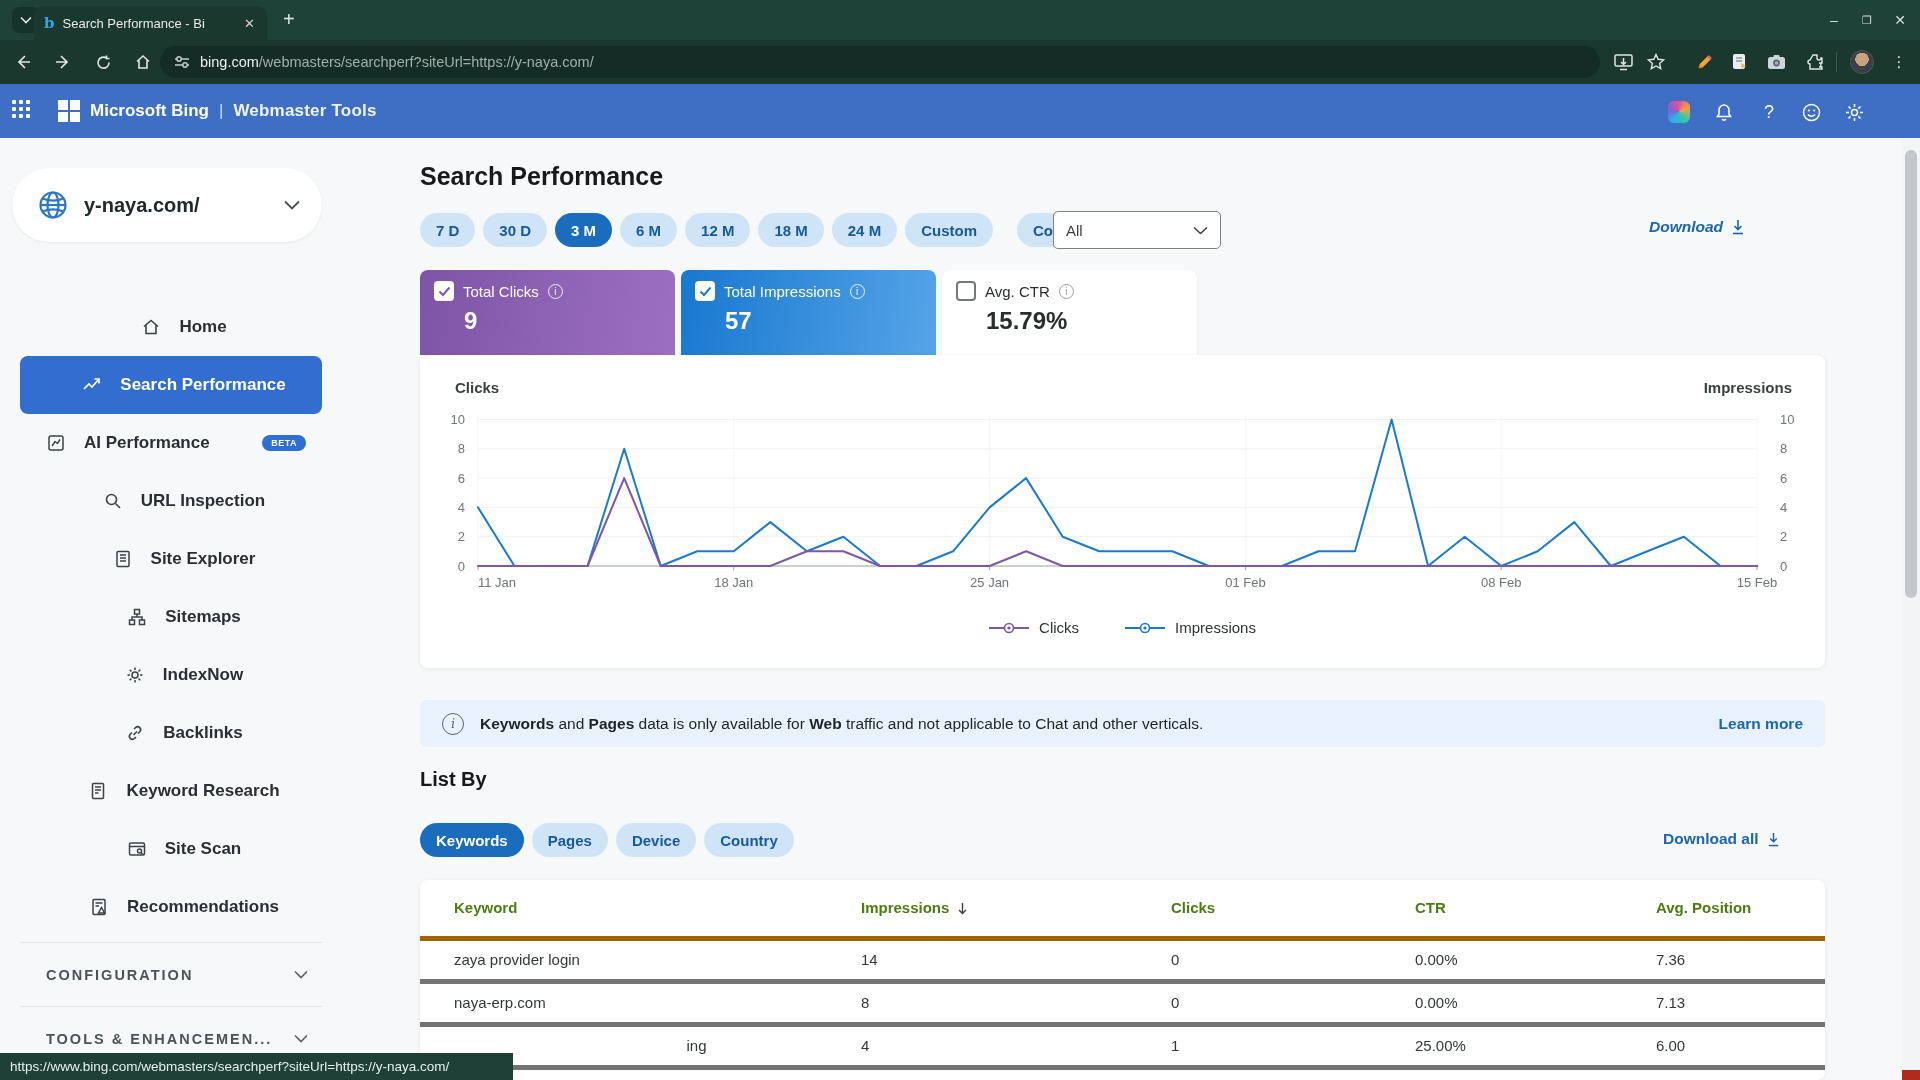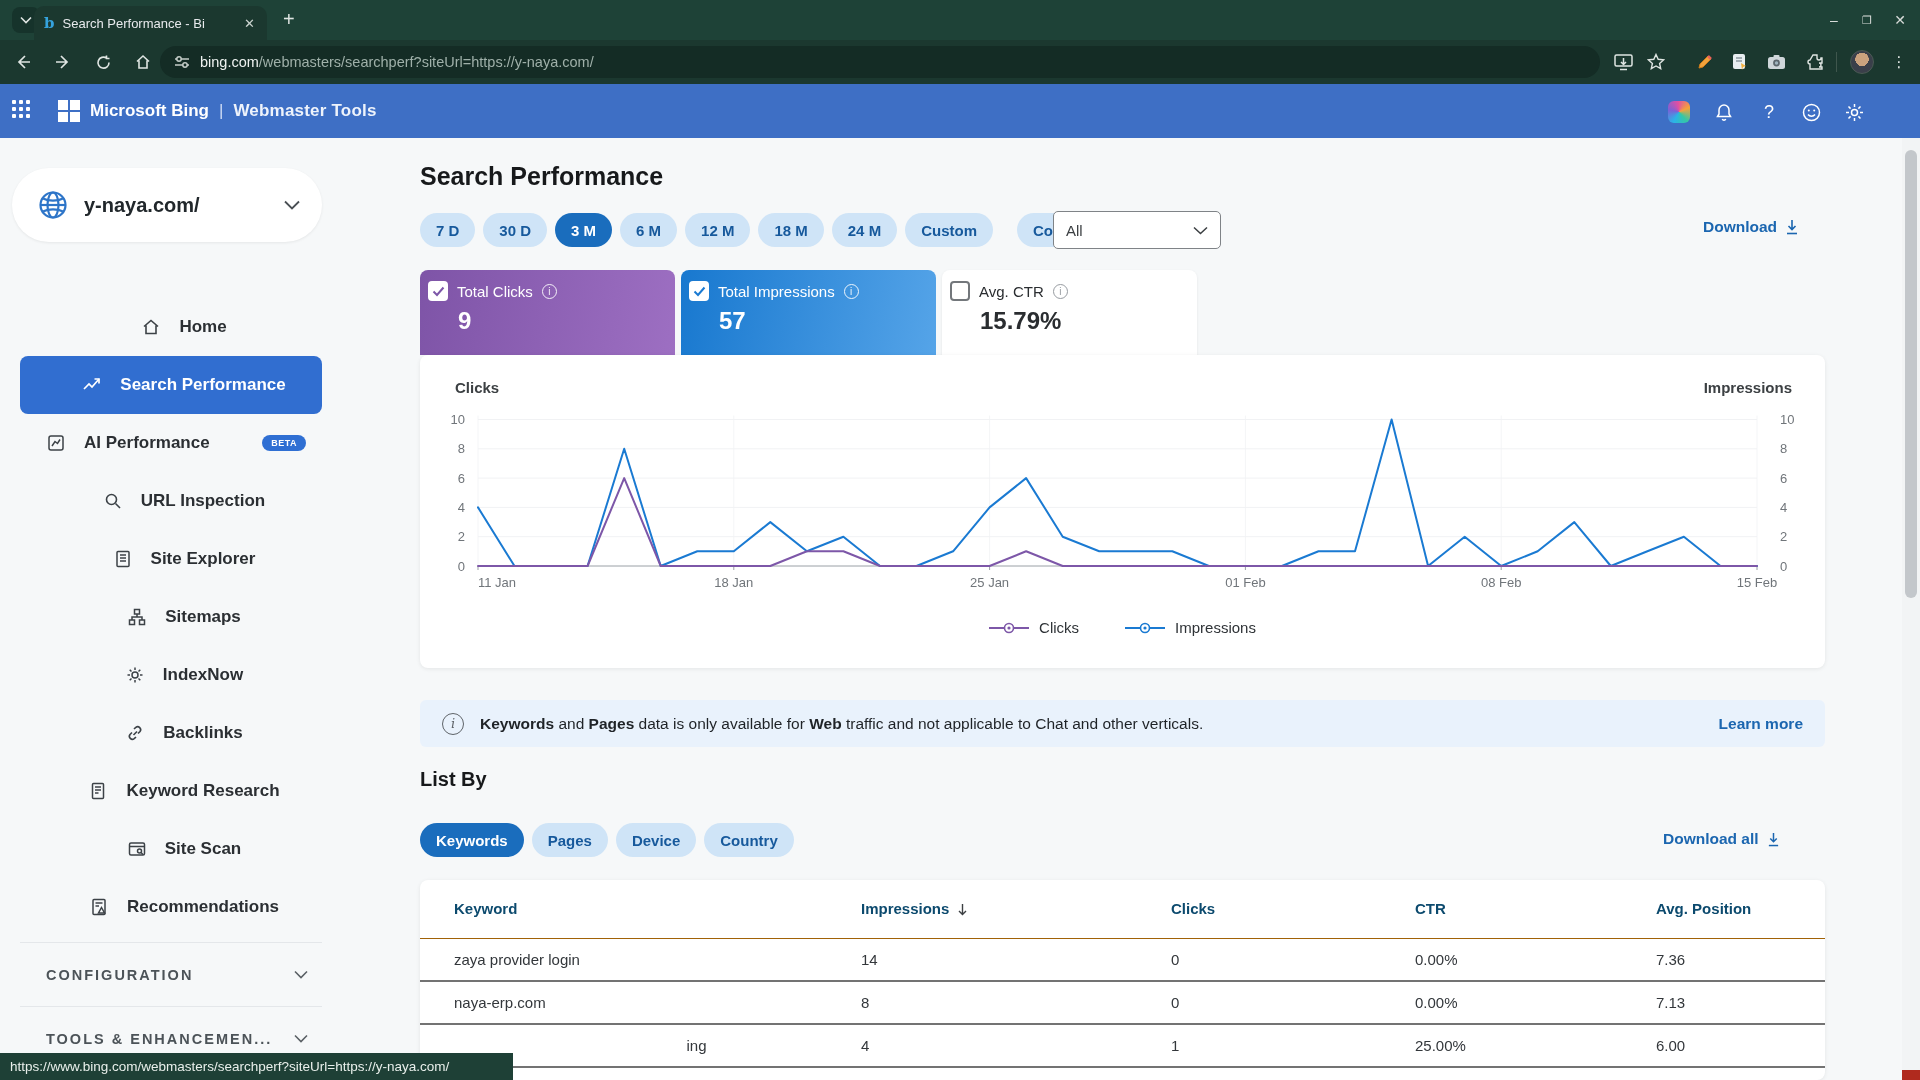--- a/index.html
+++ b/index.html
@@ -68,21 +68,21 @@
   .pill { height:34px; border-radius:17px; background:#cfe4f7; color:#17599c; font-size:15px; font-weight:bold;
     display:flex; align-items:center; padding:0 16px; }
   .pill.sel { background:#1a6dbd; color:#fff; }
   .pill.compare { margin-left:16px; }
   .dropdown { position:absolute; left:668px; top:73px; width:168px; height:38px; border:1px solid #7f8387; border-radius:5px;
     background:#fff; display:flex; align-items:center; padding:0 12px; font-size:15px; color:#3b3f42; }
   .dropdown svg { margin-left:auto; }
   .dl-link { position:absolute; top:80px; color:#1b66b0; font-size:15.5px; font-weight:600; display:flex; gap:8px; align-items:center; }
 
   .cards { position:absolute; left:35px; top:132px; display:flex; gap:6px; }
-  .mcard { width:255px; height:85px; border-radius:8px 8px 0 0; padding:11px 8px; color:#fff; }
+  .mcard { width:255px; height:85px; border-radius:8px 8px 0 0; padding:11px 14px; color:#fff; }
   .mcard.purple { background:linear-gradient(100deg,#7e54a7,#9d6fc2); }
   .mcard.blue   { background:linear-gradient(100deg,#1878cf,#55a4e8); }
   .mcard.white  { background:#fff; color:#2a2d30; box-shadow:0 1px 3px rgba(0,0,0,.08); }
   .mcard-top { display:flex; align-items:center; gap:9px; font-size:15px; }
   .cbx { width:20px; height:20px; border-radius:4px; background:#fff; display:flex; align-items:center; justify-content:center; }
   .cbx.empty { background:#fff; border:2px solid #73777b; }
   .info-i { width:15px; height:15px; border-radius:50%; border:1px solid currentColor; font-size:10px;
     display:flex; align-items:center; justify-content:center; opacity:.9; }
   .mcard-val { font-size:24px; font-weight:bold; margin:6px 0 0 30px; }
 
@@ -100,22 +100,22 @@
     display:flex; align-items:center; justify-content:center; font-family:"DejaVu Serif",serif; font-style:italic; }
 
   .listby-title { position:absolute; left:35px; top:630px; font-size:20px; font-weight:bold; color:#17191b; }
   .lb-tabs { position:absolute; left:35px; top:685px; display:flex; gap:8px; }
   .dl-all { position:absolute; top:692px; }
 
   .table-card { position:absolute; left:35px; top:742px; width:1405px; height:200px; background:#fff; border-radius:8px;
     box-shadow:0 1px 4px rgba(0,0,0,.08); overflow:hidden; }
   table { border-collapse:collapse; width:1405px; table-layout:fixed; }
   th,td { text-align:left; font-size:15px; padding:0; }
-  thead th { height:58px; color:#0c4a6e; font-weight:600; border-bottom:1px solid #a16207; }
-  tbody td { height:43px; color:#33373b; border-bottom:2px solid #737373; }
+  thead th { height:58px; color:#4d7c0f; font-weight:600; border-bottom:5px solid #a16207; }
+  tbody td { height:43px; color:#33373b; border-bottom:5px solid #737373; }
   th:first-child, td:first-child { padding-left:34px; }
   .sorticon { margin-left:8px; vertical-align:-2px; }
 
   .statusbar { position:absolute; left:0; top:1053px; width:513px; height:27px; background:#1e4036; color:#e9efeb;
     font-size:13.5px; display:flex; align-items:center; padding:0 10px; z-index:60; white-space:nowrap; overflow:hidden; }
 
   .scrollstrip { position:absolute; left:1902px; top:138px; width:18px; height:942px; background:#f2f4f5; z-index:55; }
   .scrollthumb { position:absolute; left:3px; top:12px; width:12px; height:448px; background:#c3c7cb; border-radius:6px; }
   .scrollred { position:absolute; left:0; top:932px; width:18px; height:10px; background:#b02a1e; }
 </style>
@@ -422,21 +422,21 @@
     <span class="pill compare">Compare</span>
   </div>
 
   <div class="dropdown">
     <span>All</span>
     <svg width="15" height="9" viewBox="0 0 15 9">
         <polyline points="1,1.5 7.5,7.5 14,1.5" fill="none" stroke="#3b3f42" stroke-width="1.5"></polyline>
       </svg>
   </div>
 
-  <div class="dl-link" style="left:1318px;">
+  <div class="dl-link" style="left:1264px;font-style:italic;">
     <span>Download</span>
     <svg width="14" height="16" viewBox="0 0 14 16">
         <path d="M7 1 V10 M3.5 7 L7 10.5 L10.5 7" fill="none" stroke="#1b66b0" stroke-width="1.6"></path>
         <line x1="2" y1="14.5" x2="12" y2="14.5" stroke="#1b66b0" stroke-width="1.6"></line>
       </svg>
   </div>
 
   <div class="cards">
     <div class="mcard purple">
       <div class="mcard-top">

